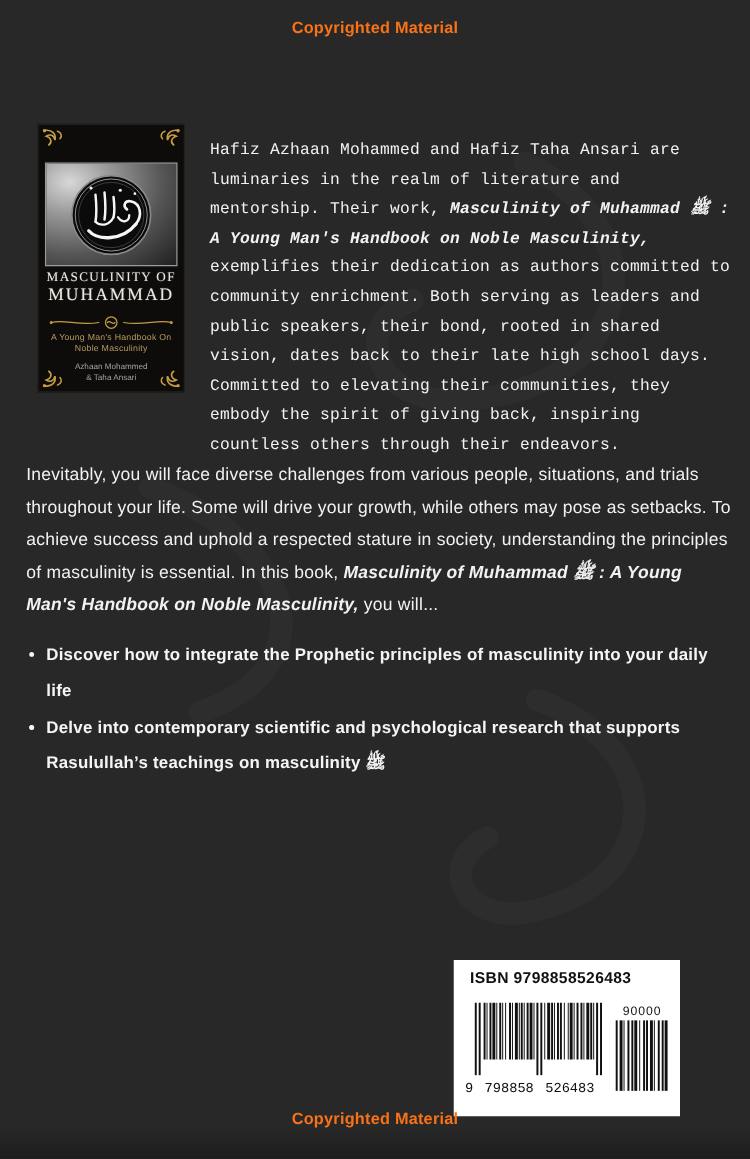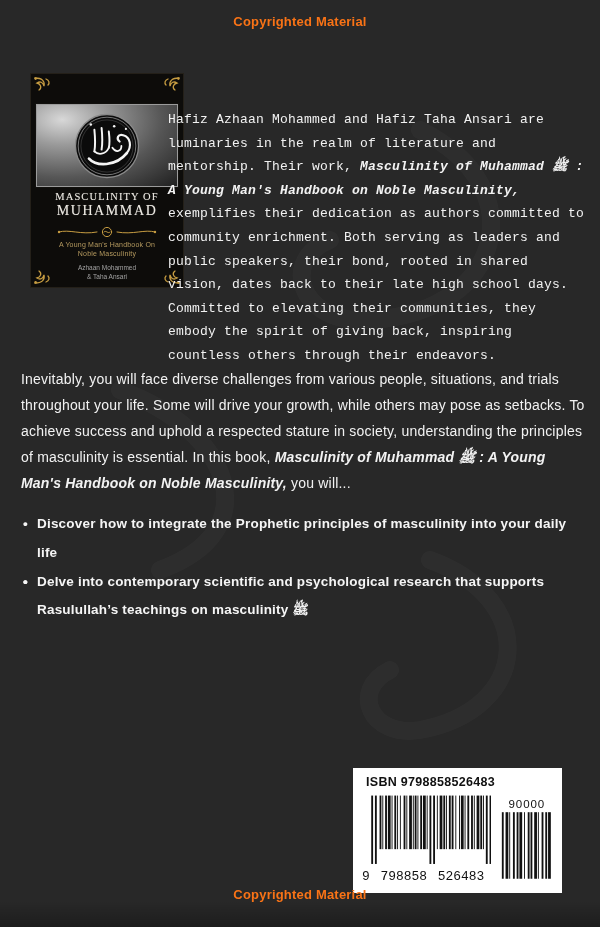--- a/index.html
+++ b/index.html
@@ -8,21 +8,21 @@
   .page::after{content:"";position:absolute;left:0;right:0;bottom:0;height:26px;
         background:linear-gradient(to bottom,rgba(0,0,0,0),rgba(0,0,0,.28));pointer-events:none;}
   .ghost{position:absolute;inset:0;pointer-events:none;}
 
   .copyright{position:absolute;left:0;width:100%;text-align:center;color:#f97316;
         font-size:13px;font-weight:700;letter-spacing:.2px;}
   .copyright.top{top:14px;}
   .copyright.bottom{top:887px;}
 
   
-  .cover{position:absolute;left:30px;top:73px;width:154px;height:215px;background:#0d0c0a;
+  .cover{position:absolute;left:30px;top:99px;width:118px;height:215px;background:#0d0c0a;
         border:1px solid #242019;box-sizing:border-box;}
   .corner{position:absolute;width:20px;height:20px;}
   .corner.tl{left:2px;top:2px;}
   .corner.tr{right:2px;top:2px;transform:scaleX(-1);}
   .corner.bl{left:2px;bottom:2px;transform:scaleY(-1);}
   .corner.br{right:2px;bottom:2px;transform:scale(-1,-1);}
   .panel{position:absolute;left:5px;right:5px;top:30px;height:83px;
         background:radial-gradient(130% 130% at 18% 18%, #d8d8d8 0%, #9a9a9a 24%, #565656 55%, #1b1b1b 92%);
         border:1px solid #9b9b9b;box-shadow:0 0 0 1px #11100d;box-sizing:border-box;}
   .medallion{position:absolute;left:50%;top:50%;transform:translate(-50%,-50%);}
@@ -40,21 +40,21 @@
   .about{position:absolute;left:168px;top:95px;width:419px;color:#f2f2f2;
         font-size:13px;line-height:23.6px;letter-spacing:.2px;font-family:Liberation Mono, monospace;}
   .description{position:absolute;left:21px;top:353px;width:566px;color:#f2f2f2;
         font-size:14px;line-height:25.9px;letter-spacing:.2px;}
   .bullets{position:absolute;left:22px;top:510px;width:566px;margin:0;padding:0;list-style:none;}
   .bullets li{position:relative;padding-left:15px;color:#f5f5f5;font-size:13.5px;
         font-weight:600;line-height:28.8px;letter-spacing:.2px;}
   .bullets .marker{position:absolute;left:1px;top:0;}
 
   
-  .barcode-box{position:absolute;left:353px;top:768px;width:209px;height:125px;background:#fff;}
+  .barcode-box{position:absolute;left:363px;top:768px;width:181px;height:125px;background:#fff;}
   .isbn-label{margin:7px 0 0 13px;font-size:12.5px;font-weight:600;letter-spacing:.3px;color:#111;}
   .codes{display:flex;align-items:flex-start;gap:9px;padding:3px 8px 0 9px;}
   .codes text{fill:#111;}
   .ean-digits{font-family:"Liberation Mono",monospace;font-size:14px;}
   .addon-label{font-family:"Liberation Sans",sans-serif;font-size:12.5px;letter-spacing:1px;}
 </style>
 </head>
 <body>
 
 <div class="page">

